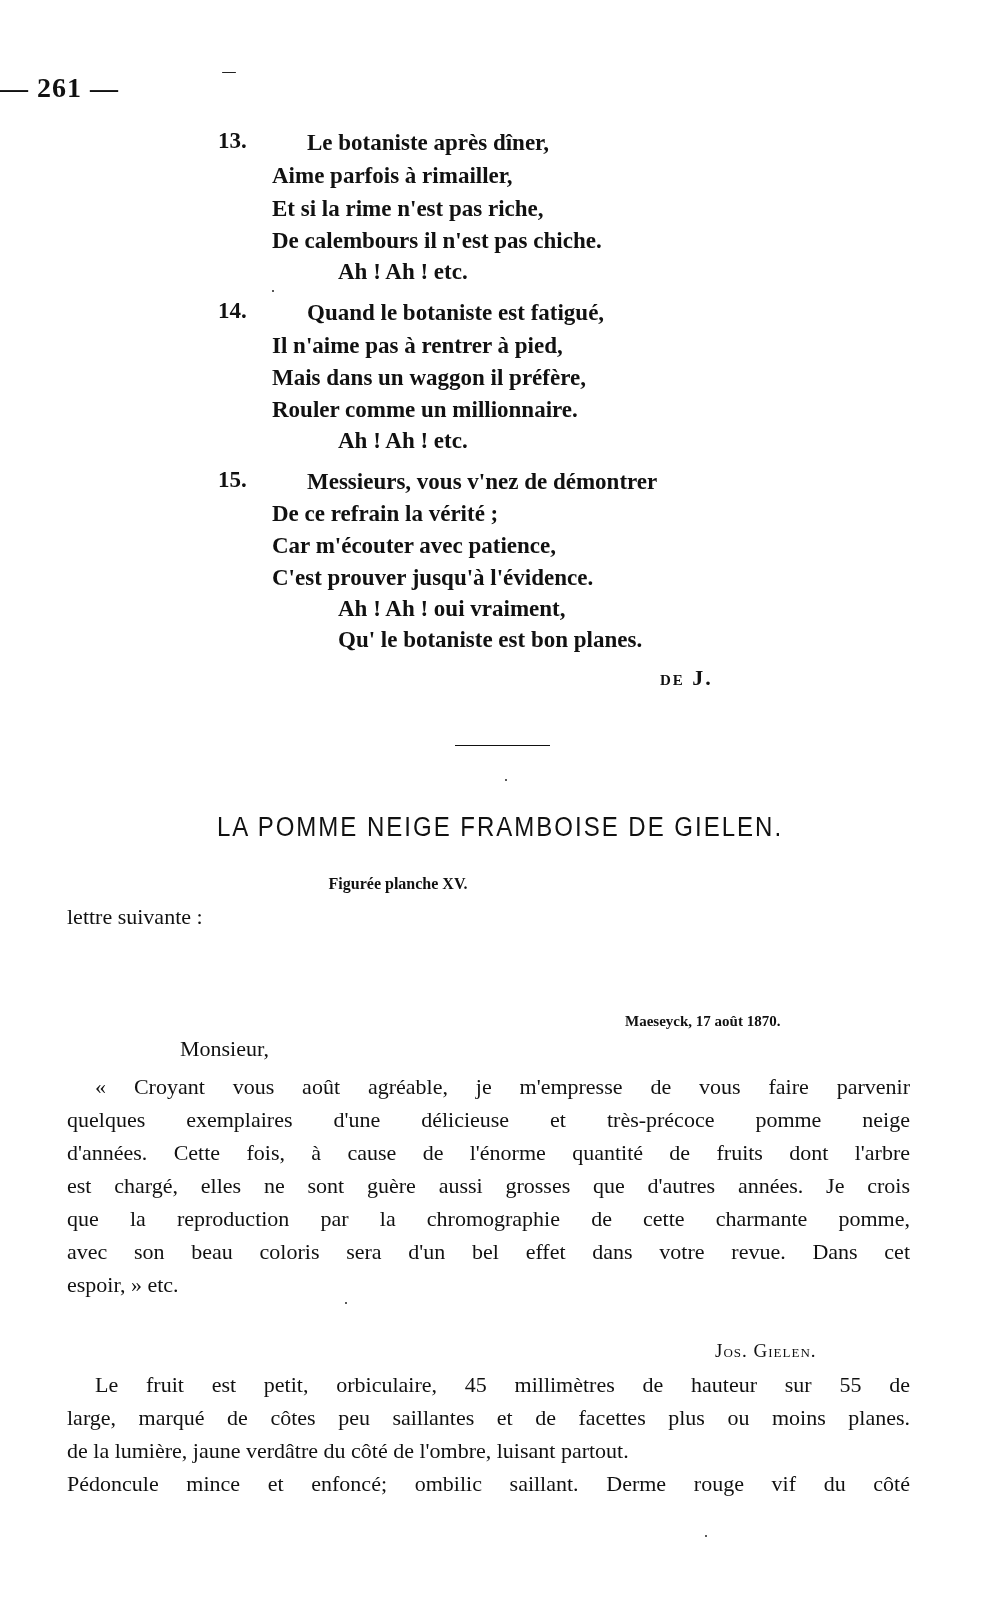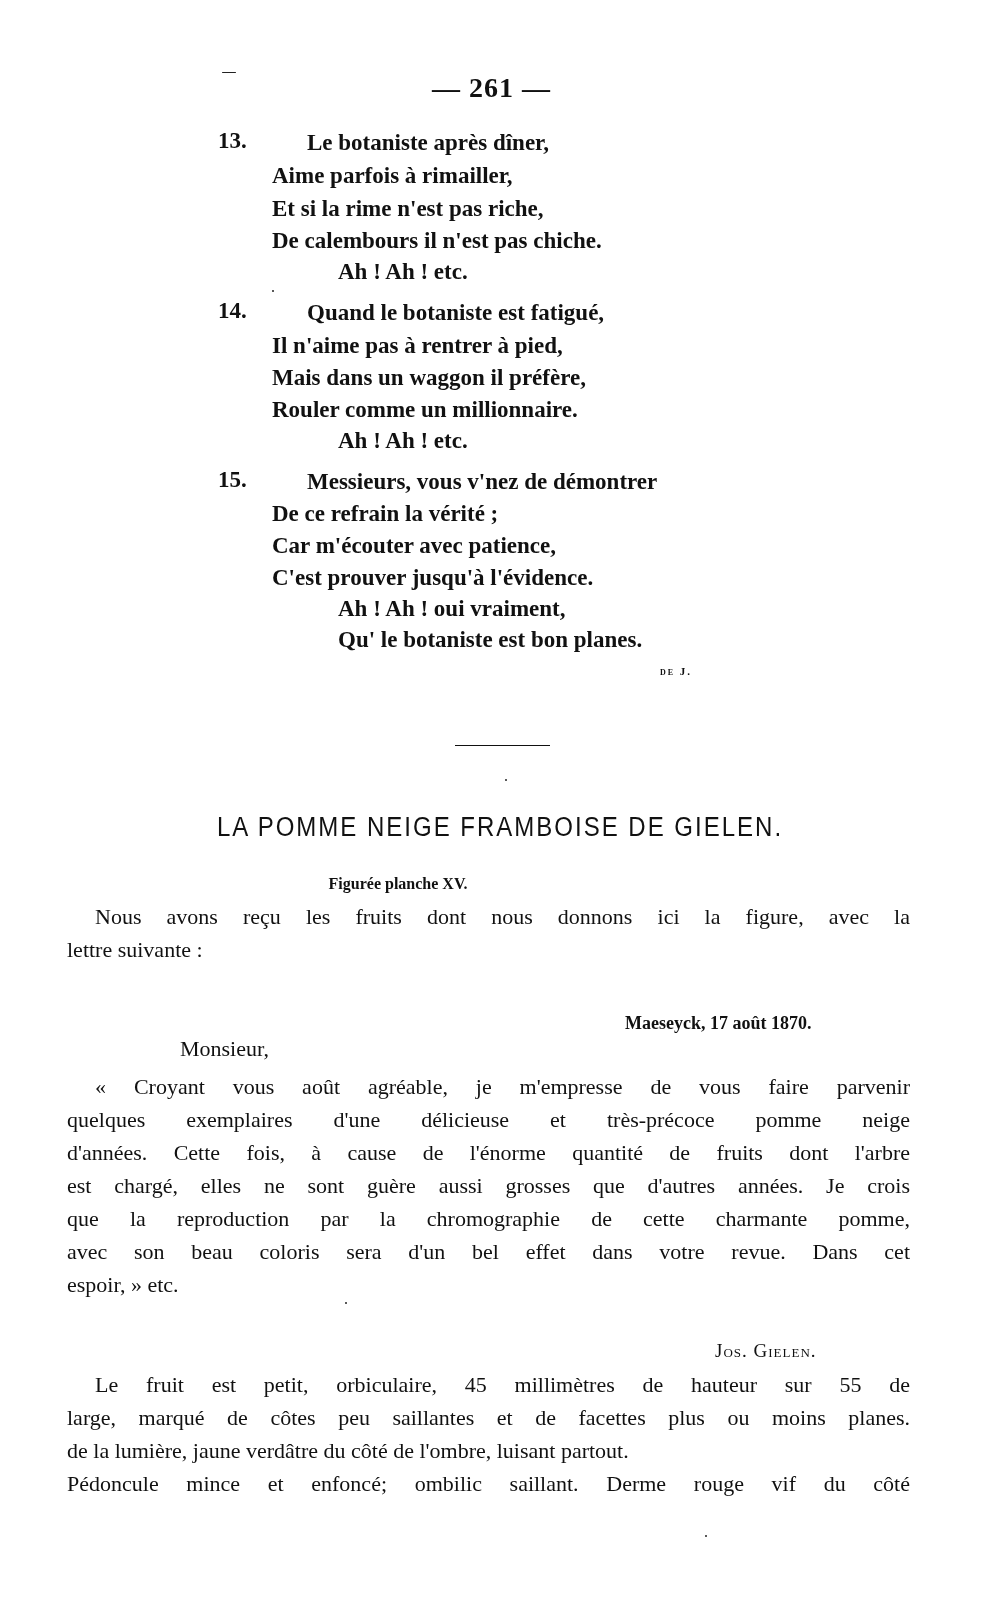--- a/index.html
+++ b/index.html
@@ -1,29 +1,29 @@
 <!DOCTYPE html>
 <html><head>
   <meta charset="utf-8">
   <style>
     html, body { margin: 0; padding: 0; background: #ffffff; }
     body { width: 1000px; height: 1606px; position: relative; overflow: hidden; color: #111; font-family: "Liberation Serif", "DejaVu Serif", serif; }
     .abs { position: absolute; white-space: nowrap; }
-    .pagenum { top: 72px; left: 0; width: 983px; text-align: center; font-size: 28px; font-weight: bold; letter-spacing: 1px; }
+    .pagenum { top: 72px; left: 0; width: 983px; font-size: 28px; font-weight: bold; letter-spacing: 1px; }
     .verse { font-size: 23px; font-weight: bold; line-height: 33px; }
     .vnum { font-size: 23px; font-weight: bold; }
-    .sig { font-size: 11px; font-weight: bold; font-variant: small-caps; letter-spacing: 2px; }
+    .sig { font-size: 22px; font-weight: bold; font-variant: small-caps; letter-spacing: 2px; }
     .rule { position: absolute; top: 745px; left: 455px; width: 95px; height: 0; border-top: 1.5px solid #111; }
     .title { top: 813px; left: 0; width: 1000px; text-align: center; font-family: "Liberation Sans", "DejaVu Sans", sans-serif; font-size: 24px; letter-spacing: 2px; font-weight: normal; transform: scaleY(1.15); }
     .subtitle { top: 875px; left: 0; width: 796px; text-align: center; font-size: 16px; font-weight: bold; }
     .para { position: absolute; left: 67px; width: 843px; text-align: justify; font-size: 22px; line-height: 33px; }
     .para .line { display: block; text-align: justify; text-align-last: justify; white-space: nowrap; height: 33px; }
     .para .line.last { text-align-last: left; }
     .indent { padding-left: 28px; }
-    .date { top: 1013px; left: 625px; font-size: 18px; font-weight: bold; }
+    .date { top: 1013px; left: 625px; font-size: 15px; font-weight: bold; }
     .salutation { top: 1036px; left: 180px; font-size: 22px; }
     .signature { top: 1340px; left: 715px; font-size: 19px; font-variant: small-caps; letter-spacing: 1px; }
     .speck { position: absolute; width: 2px; height: 2px; background: #222; border-radius: 1px; }
   </style>
 </head>
 <body>
 
 <div>
 
   <div class="abs pagenum">— 261 —</div>
@@ -57,21 +57,20 @@
   </div>
 
   <div class="abs sig" style="top:665px;left:660px;">de J.</div>
 
   <div class="rule"></div>
 
   <div class="abs title">LA POMME NEIGE FRAMBOISE DE GIELEN.</div>
   <div class="abs subtitle">Figurée planche XV.</div>
 
   <div class="para" style="top:900px;">
-    <span class="line indent">Nous avons reçu les fruits dont nous donnons ici la figure, avec la</span>
     <span class="line last">lettre suivante :</span>
   </div>
 
   <div class="abs date">Maeseyck, 17 août 1870.</div>
   <div class="abs salutation">Monsieur,</div>
 
   <div class="para" style="top:1070px;">
     <span class="line indent">« Croyant vous août agréable, je m'empresse de vous faire parvenir</span>
     <span class="line">quelques exemplaires d'une délicieuse et très-précoce pomme neige</span>
     <span class="line">d'années. Cette fois, à cause de l'énorme quantité de fruits dont l'arbre</span>

